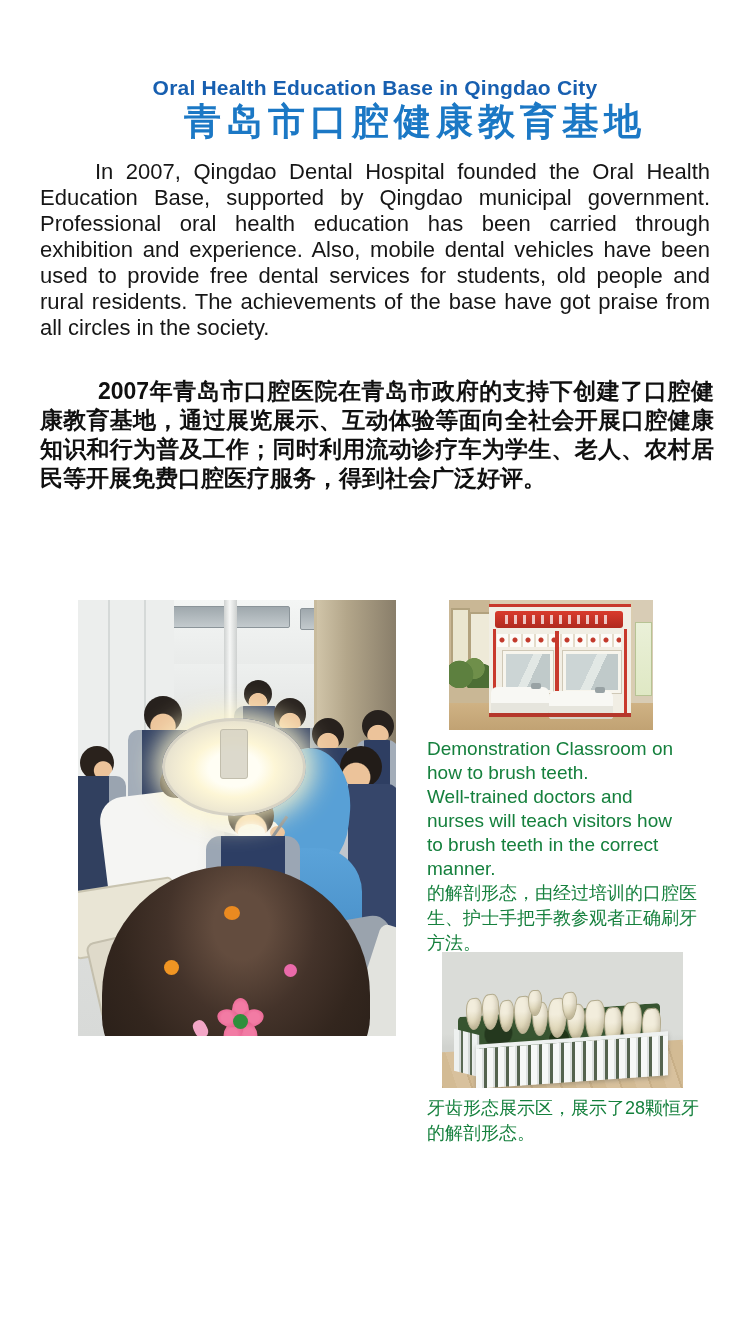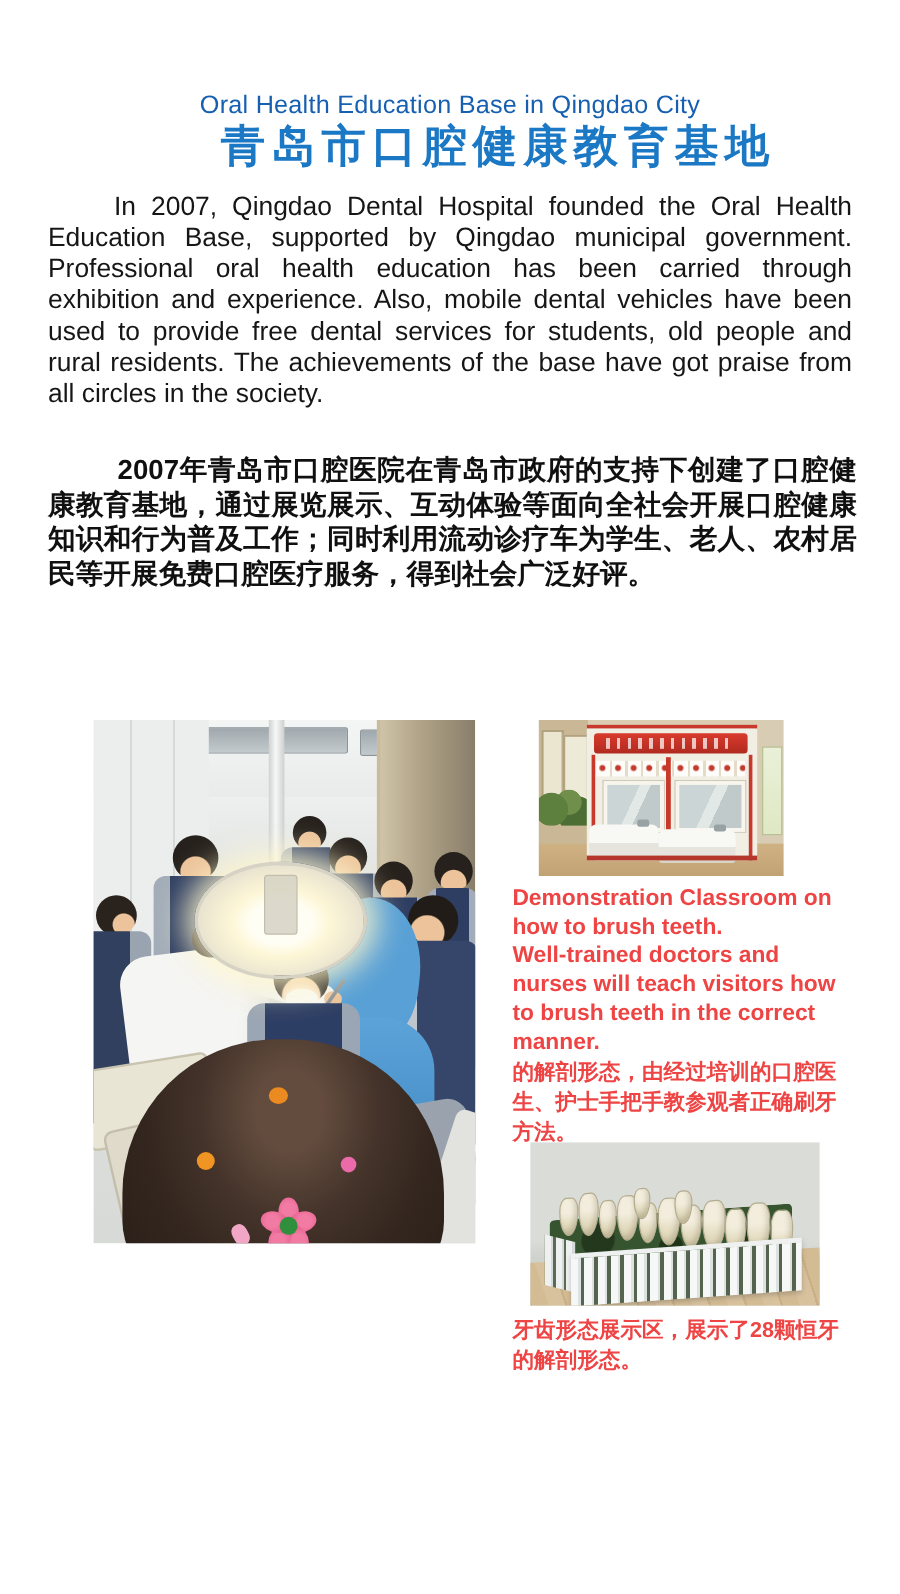--- a/index.html
+++ b/index.html
@@ -1,33 +1,33 @@
 <!DOCTYPE html>
 <html><head>
 <meta charset="utf-8">
 <style>
   html,body{margin:0;padding:0;background:#fff;}
   .page{position:relative;width:750px;height:1328px;margin:0 auto;background:#fff;
         font-family:"Liberation Sans",sans-serif;overflow:hidden;}
 
   
   .title-en{position:absolute;top:76px;left:0;width:750px;text-align:center;
-            font-size:21px;font-weight:400;color:#175fb0;letter-spacing:.2px;}
+            font-size:21px;font-weight:700;color:#175fb0;letter-spacing:.2px;}
   .title-zh{position:absolute;top:97px;left:0;width:750px;text-align:center;
             font-size:37px;font-weight:900;color:#1b78c5;letter-spacing:5px;}
 
   
   .para-en{position:absolute;top:159px;left:40px;width:670px;margin:0;
            font-size:22px;line-height:26px;color:#161616;text-align:justify;text-indent:55px;}
   .para-zh{position:absolute;top:377px;left:40px;width:674px;margin:0;
            font-size:23px;line-height:29px;color:#101010;font-weight:700;
            text-align:justify;text-indent:58px;}
 
   
-  .caption{position:absolute;color:#ef4444;font-weight:700;}
+  .caption{position:absolute;color:#15803d;font-weight:400;}
   .cap-en{font-size:19px;line-height:24px;white-space:pre-line;}
   .cap-zh{font-size:18px;line-height:25px;white-space:pre-line;}
   .cap1{left:78px;top:1048px;width:380px;}
   .cap1 .cap-en{line-height:25px;}
   .cap1 .cap-zh{line-height:29px;}
   .cap2{left:427px;top:737px;width:312px;}
   .cap3{left:427px;top:1096px;width:312px;}
 
   
   .photo{position:absolute;margin:0;overflow:hidden;}

